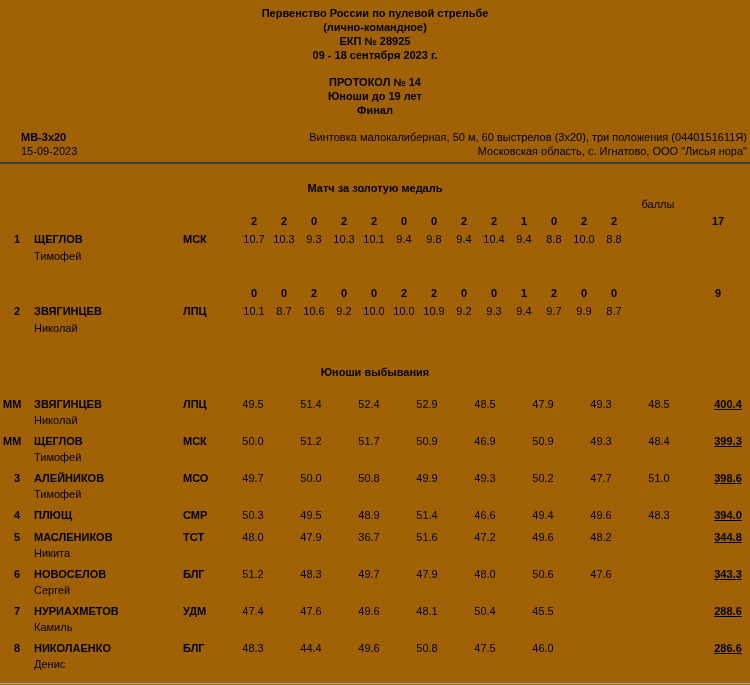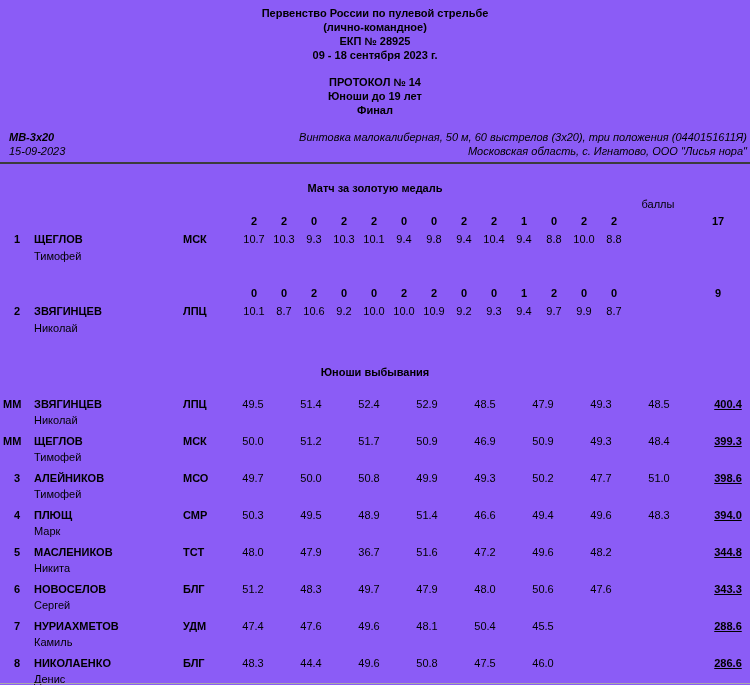--- a/index.html
+++ b/index.html
@@ -1,23 +1,23 @@
 <!DOCTYPE html>
 <html><head>
 <meta charset="utf-8">
 <style>
   html,body{margin:0;padding:0;background:#fff;}
   body{font-family:"Liberation Sans", sans-serif;font-size:11px;color:#000;}
-  .page{position:relative;width:750px;height:685px;overflow:hidden;background:#8b5cf6;}
+  .page{position:relative;width:750px;height:685px;overflow:hidden;background:#a16207;}
   .bold{font-weight:bold;}
   .head{padding-top:6px;}
   .head div{line-height:14px;text-align:center;font-weight:bold;}
   .protocol{margin-top:13px;}
   .protocol div{line-height:14px;text-align:center;font-weight:bold;}
-  .event-info{display:flex;justify-content:flex-end;margin-top:13px;padding:0 3px 4px 9px;border-bottom:2px solid #3c3c3c;font-style:italic;}
+  .event-info{display:flex;justify-content:flex-end;margin-top:13px;padding:0 3px 4px 21px;border-bottom:2px solid #3c3c3c;}
   .event-left div{line-height:14px;text-align:left;}
   .event-right{flex:1;}
   .event-right div{line-height:14px;text-align:right;}
   .section-title{text-align:center;font-weight:bold;line-height:16px;}
   .match-title{margin-top:16px;}
   .elim-title{margin-top:28px;}
   .row{display:flex;align-items:baseline;}
   .c{flex:none;white-space:nowrap;}
   
   .rank{width:20px;text-align:right;padding-left:3px;box-sizing:border-box;}
@@ -254,24 +254,20 @@
           <div class="c series">49.5</div>
           <div class="c series">48.9</div>
           <div class="c series">51.4</div>
           <div class="c series">46.6</div>
           <div class="c series">49.4</div>
           <div class="c series">49.6</div>
           <div class="c series">48.3</div>
           <div class="c etotal">394.0</div>
           <div class="c eright">27</div>
         </div>
-        <div class="row given-row">
-          <div class="c rank"></div>
-          <div class="c name">Марк</div>
-        </div>
       </div>
       <div class="elim-block">
         <div class="row main-row">
           <div class="c rank bold">5</div>
           <div class="c name bold">МАСЛЕНИКОВ</div>
           <div class="c region bold">ТСТ</div>
           <div class="c series first">48.0</div>
           <div class="c series">47.9</div>
           <div class="c series">36.7</div>
           <div class="c series">51.6</div>

